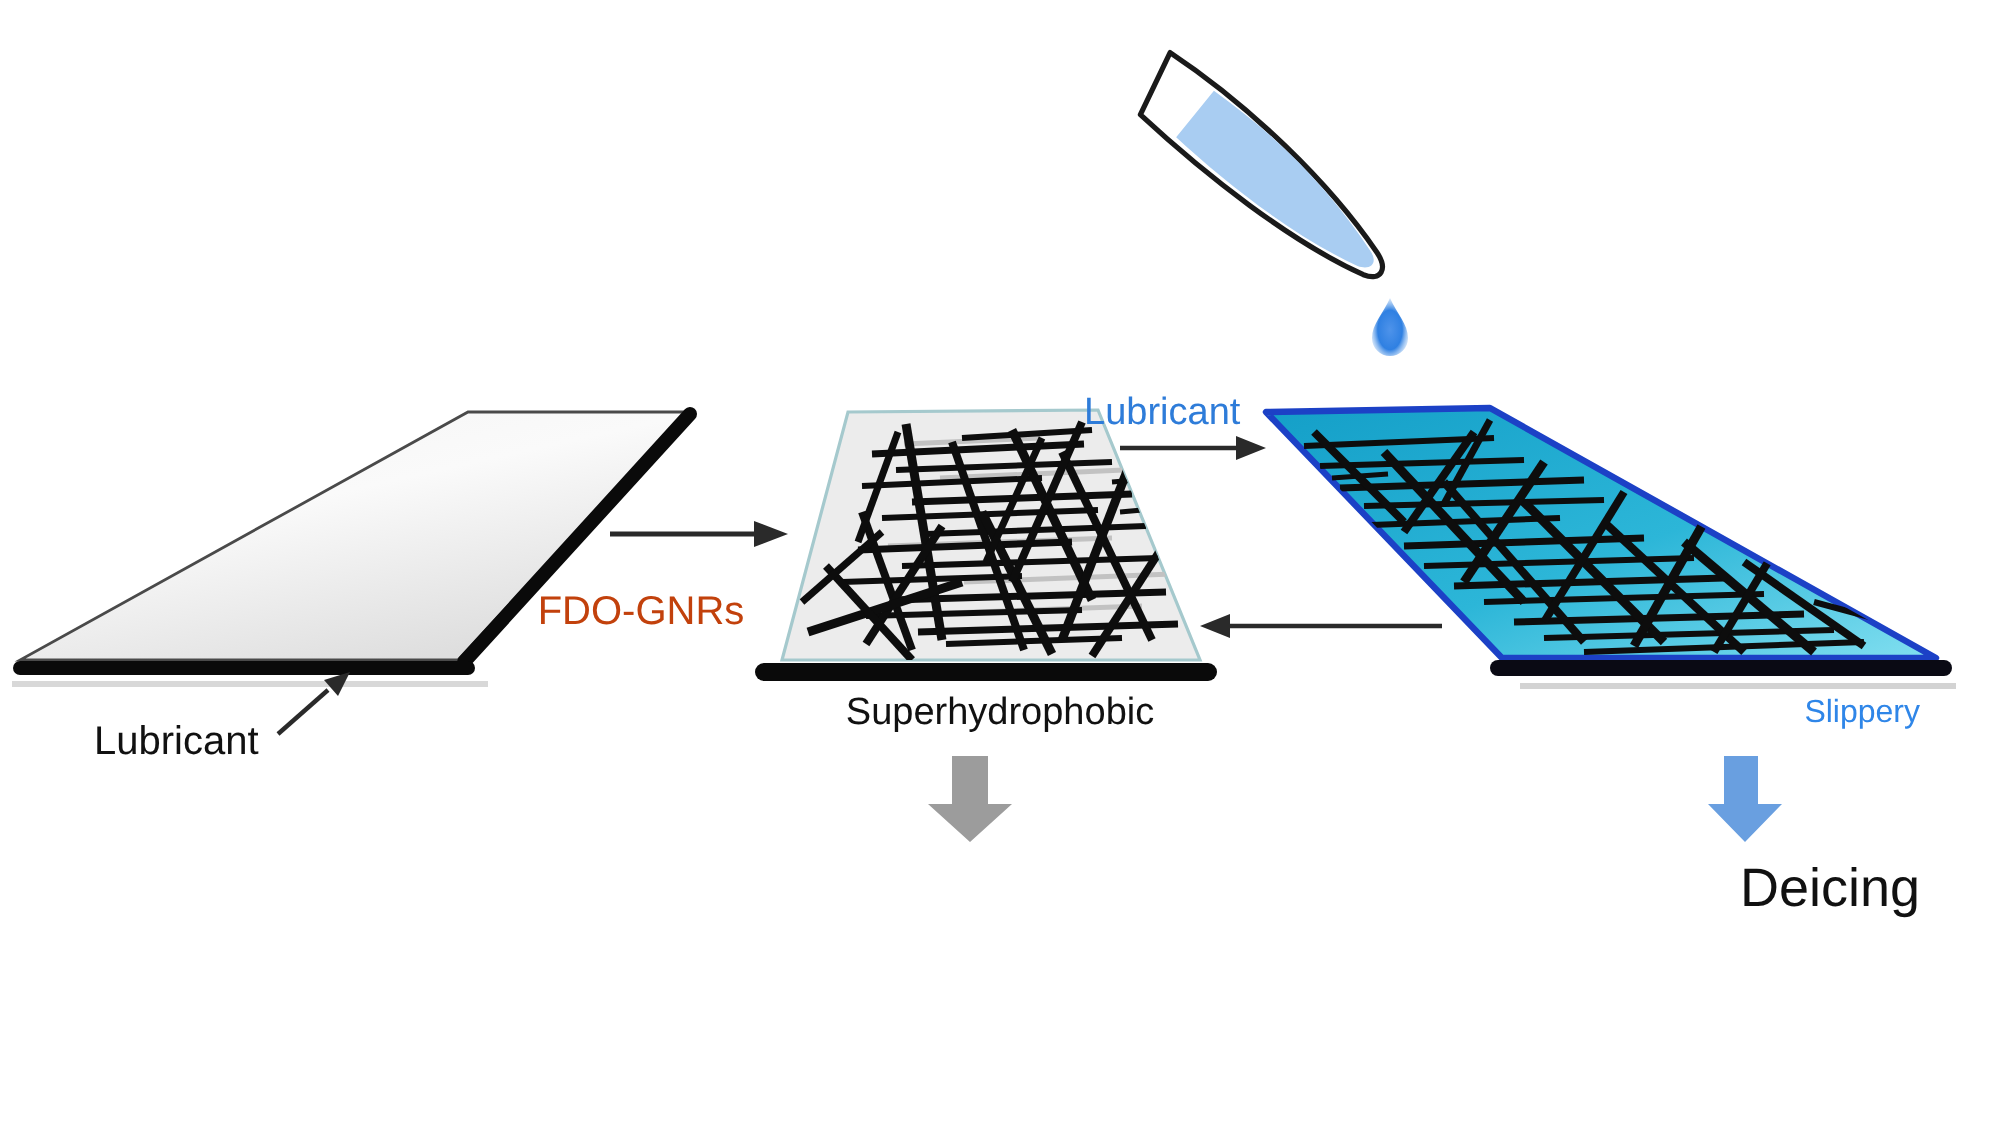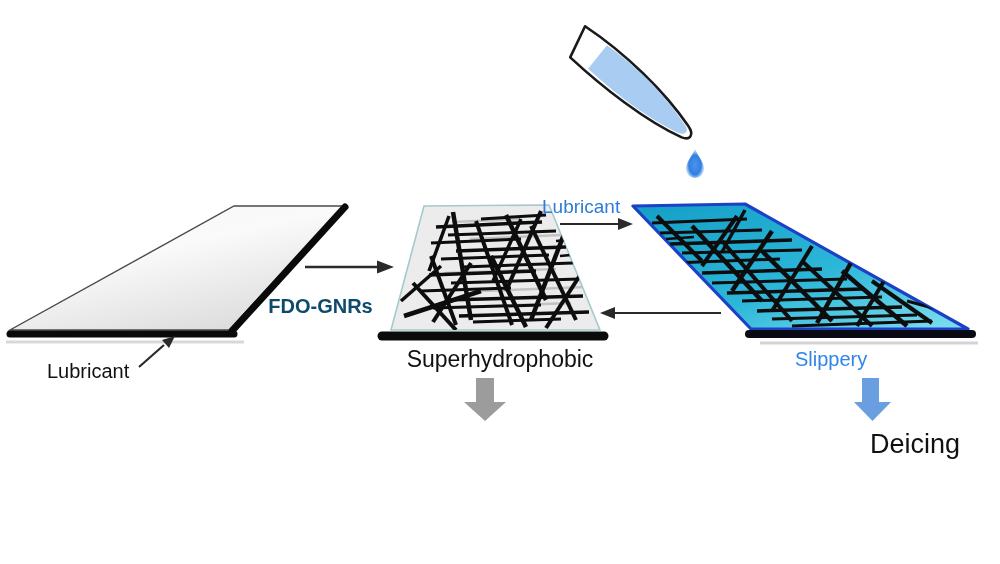--- a/index.html
+++ b/index.html
@@ -13,23 +13,23 @@
   .stage svg{position:absolute;left:0;top:0;}
   .label{
     position:absolute;
     color:#111;
     white-space:nowrap;
     line-height:1.25;
   }
   .lbl-substrate{left:47px;top:359px;font-size:20px;}
   .lbl-spray{left:238px;top:293px;width:165px;font-size:20px;text-align:center;line-height:27px;}
   .lbl-spray span{display:block;}
-  .lbl-superhydro{left:390px;top:345px;width:220px;font-size:23px;text-align:center;}
+  .lbl-superhydro{left:390px;top:345px;width:220px;font-size:19px;text-align:center;}
   .lbl-lubricant{left:542px;top:179px;font-size:19px;}
-  .lbl-slippery{left:795px;top:347px;width:165px;font-size:20px;text-align:left;}
+  .lbl-slippery{left:795px;top:347px;width:165px;font-size:16px;text-align:right;}
   .lbl-anti{left:408px;top:428px;width:164px;font-size:27px;text-align:center;}
   .lbl-deicing{left:795px;top:428px;width:165px;font-size:27px;text-align:right;}
 </style>
 </head>
 <body>
 
 <div class="stage">
 
   <svg width="1000" height="564" viewBox="0 0 1000 564">
     <defs>
@@ -167,21 +167,21 @@
       </g>
     </g>
 
     <polygon points="476,378 494,378 494,402 506,402 485,421 464,402 476,402" fill="#9c9c9c"></polygon>
     <polygon points="862,378 879,378 879,402 891,402 872.5,421 854,402 862,402" fill="#699fe0"></polygon>
   </svg>
 
   <div class="label lbl-substrate" style="color: rgb(17, 17, 17);">Lubricant</div>
 
   <div class="label lbl-spray">
-    <span style="color: #0c4a6e; font-weight: bold;">FDO-GNRs</span>
+    <span style="color: #c2410c;">FDO-GNRs</span>
   </div>
 
   <div class="label lbl-superhydro" style="color: rgb(17, 17, 17);">Superhydrophobic</div>
 
   <div class="label lbl-lubricant" style="color: rgb(46, 124, 217); margin-top: 16px;">Lubricant</div>
 
   <div class="label lbl-slippery" style="color: rgb(47, 134, 232);">Slippery</div>
 
 
   <div class="label lbl-deicing" style="color: rgb(17, 17, 17);">Deicing</div>

